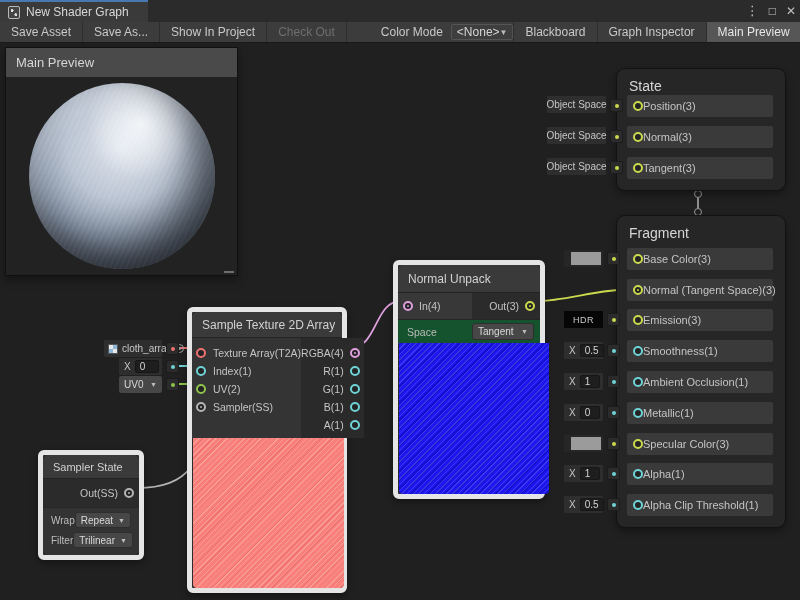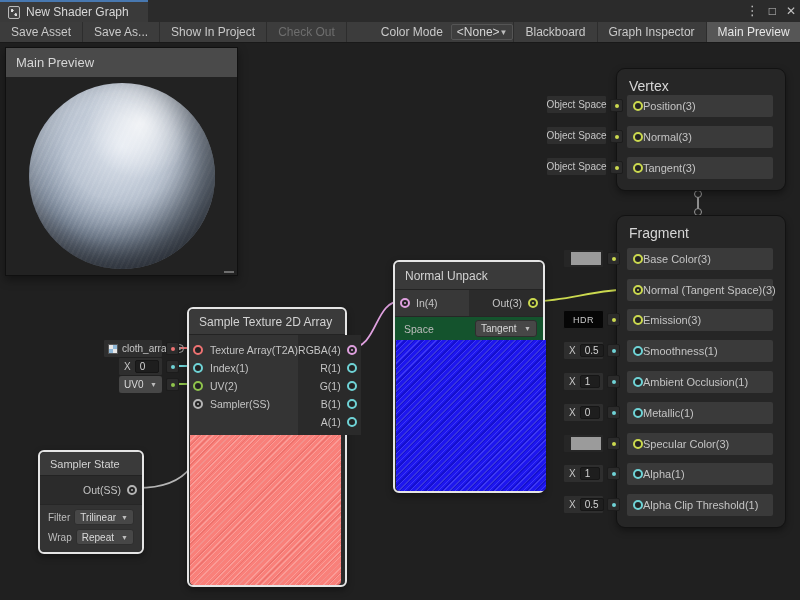--- a/index.html
+++ b/index.html
@@ -47,21 +47,21 @@
   .preview-body { position:relative; height:198px; background:#222; }
   .sphere { position:absolute; left:23px; top:6px; width:186px; height:186px; border-radius:50%;
     background:
       radial-gradient(circle at 60% 22%, rgba(255,255,255,.75), rgba(255,255,255,0) 30%),
       repeating-linear-gradient(115deg, rgba(255,255,255,.07) 0 2px, rgba(0,0,0,0) 2px 5px),
       radial-gradient(circle at 50% 34%, #DFE5EE 0%, #B9C3D1 36%, #8593A6 62%, #4C5565 86%, #272D38 100%);
     box-shadow: inset -16px -22px 38px rgba(0,0,0,.55), inset 8px 12px 20px rgba(255,255,255,.22); }
   .resize-grip { position:absolute; right:3px; bottom:2px; width:10px; height:2px; background:#6E6E6E; }
 
   
-  .node { position:absolute; background:#2B2B2B; border:2px solid #e5e5e5; border-radius:6px;
+  .node { position:absolute; background:#2B2B2B; border:5px solid #e5e5e5; border-radius:6px;
     box-shadow:0 3px 7px rgba(0,0,0,.38); }
   .ntitle { height:26px; background:#3A3A3A; border-radius:5px 5px 0 0; border-bottom:1px solid #232323;
     display:flex; align-items:center; padding:0 10px; font-size:12px; color:#D2D2D2; white-space:nowrap; }
   .ctx-node { background:#262626; border-radius:9px; border:1px solid #121212; }
   .ctx-title { position:absolute; left:12px; top:9px; font-size:14px; color:#D6D6D6; }
   .ctx-row { position:absolute; left:10px; width:146px; height:22px; background:#3A3A3A; border-radius:2px;
     display:flex; align-items:center; padding-left:6px; font-size:11px; color:#C4C4C4; white-space:nowrap; }
 
   .port { width:10px; height:10px; border:2px solid currentColor; border-radius:50%;
     background:#232323; position:relative; flex:none; }
@@ -186,21 +186,21 @@
       <path class="stub" d="M620,369 H634" stroke="#6FD3D6"></path>
       <path class="stub" d="M620,400 H634" stroke="#CBD94F"></path>
       <path class="stub" d="M620,430 H634" stroke="#6FD3D6"></path>
       <path class="stub" d="M620,461 H634" stroke="#6FD3D6"></path>
       <path d="M698,155 V165" stroke="#9A9A9A"></path>
       <circle cx="698" cy="151" r="3.5" stroke="#9A9A9A" fill="#202020"></circle>
       <circle cx="698" cy="169" r="3.5" stroke="#9A9A9A" fill="#202020"></circle>
     </svg>
 
     <div class="node ctx-node" style="left:616px; top:25px; width:170px; height:123px;">
-      <div class="ctx-title">Vertex</div>
+      <div class="ctx-title">State</div>
       <div class="ctx-row" style="top:26px;">
         <span class="port c-v3"></span>
         <span>Position(3)</span>
       </div>
       <div class="ctx-row" style="top:57px;">
         <span class="port c-v3"></span>
         <span>Normal(3)</span>
       </div>
       <div class="ctx-row" style="top:88px;">
         <span class="port c-v3"></span>
@@ -389,33 +389,33 @@
     </div>
 
     <div class="node" style="left:38px; top:407px; width:106px;">
       <div class="ntitle" style="height:24px; font-size:11px;">Sampler State</div>
       <div class="ss-out-row">
         <span>Out(SS)</span>
         <span class="port c-ss connected"></span>
       </div>
       <div class="ss-body">
         <div class="ss-row">
+          <span class="lbl">Wrap</span>
+          <span class="dd">
+            <span>Repeat</span>
+            <span class="arr">▼</span>
+          </span>
+        </div>
+        <div class="ss-row">
           <span class="lbl">Filter</span>
           <span class="dd">
             <span>Trilinear</span>
             <span class="arr">▼</span>
           </span>
         </div>
-        <div class="ss-row">
-          <span class="lbl">Wrap</span>
-          <span class="dd">
-            <span>Repeat</span>
-            <span class="arr">▼</span>
-          </span>
-        </div>
       </div>
     </div>
 
     <div class="preview-panel">
       <div class="preview-header">Main Preview</div>
       <div class="preview-body">
         <div class="sphere"></div>
       </div>
       <div class="resize-grip"></div>
     </div>

